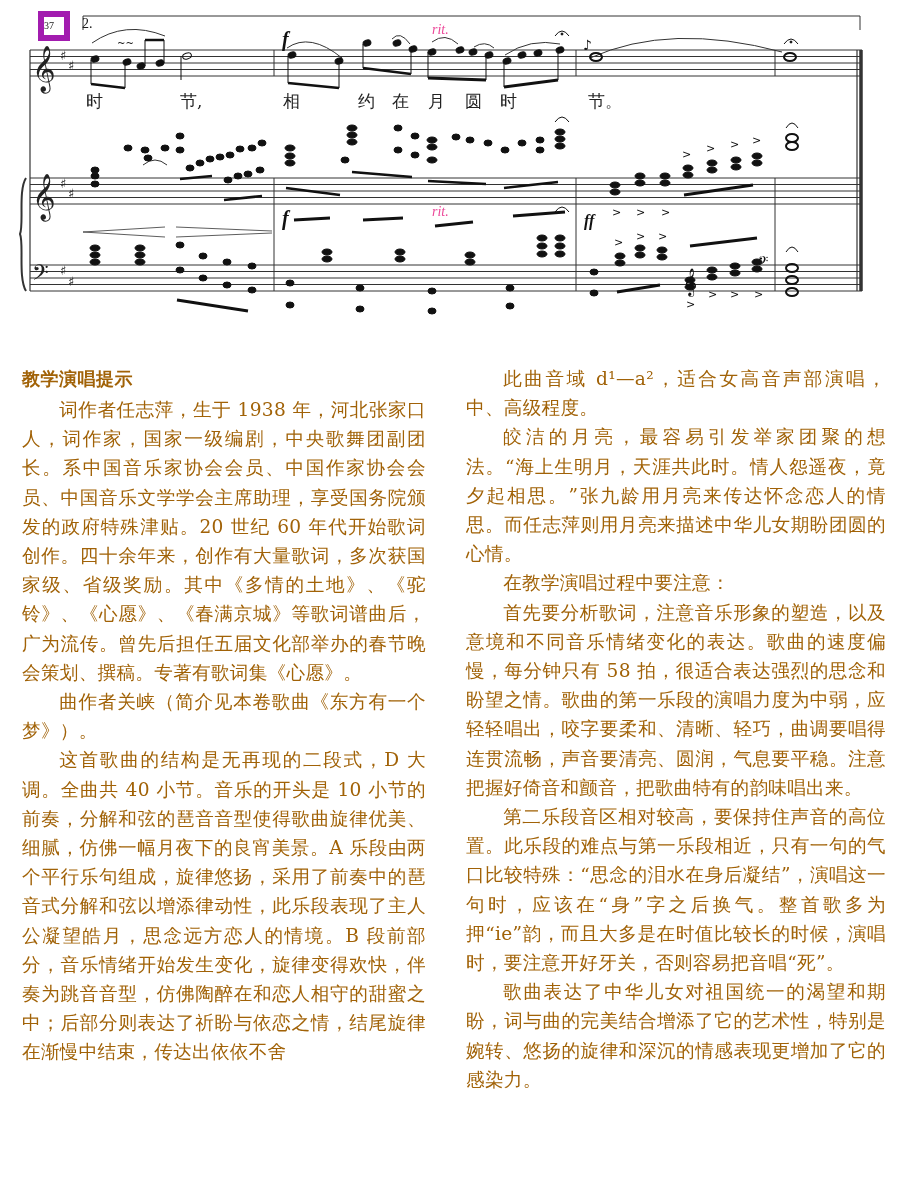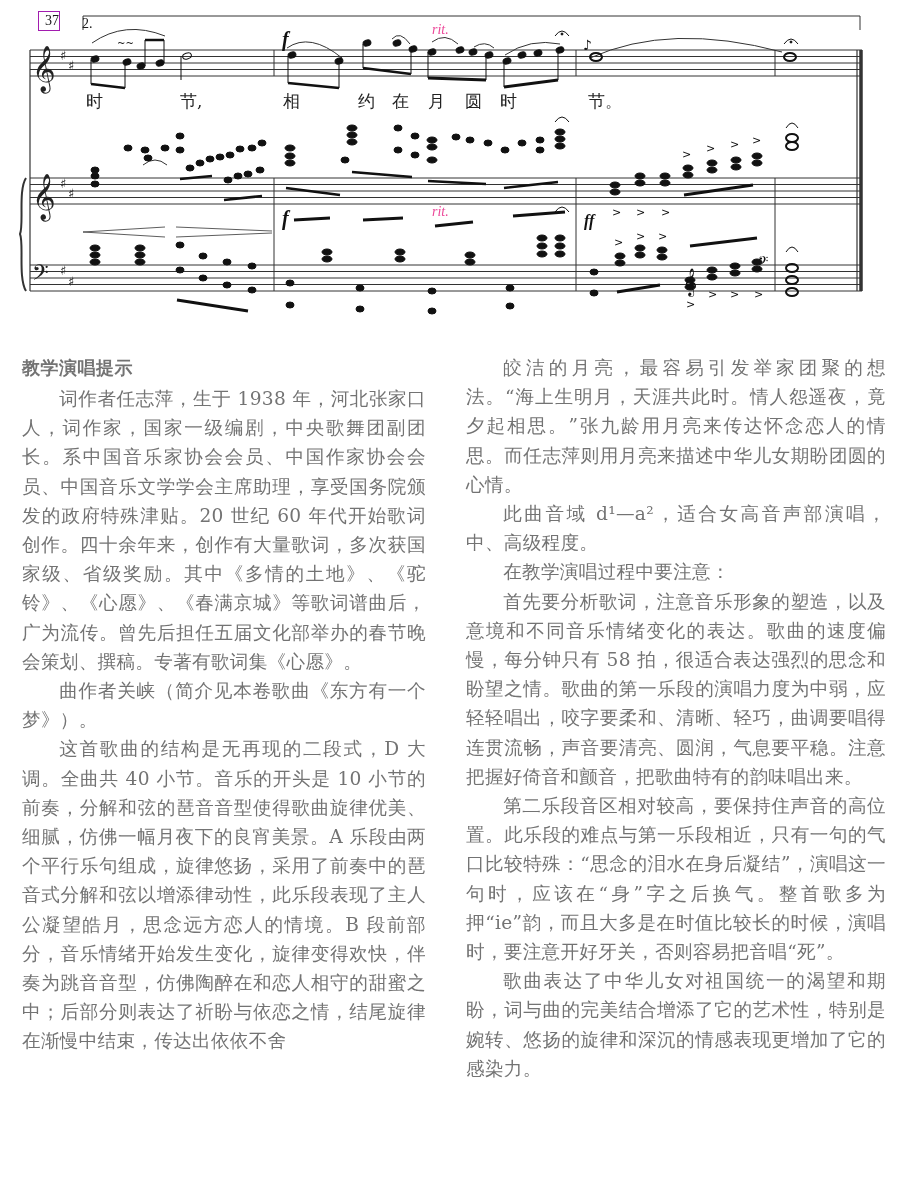--- a/index.html
+++ b/index.html
@@ -1,27 +1,27 @@
 <!DOCTYPE html>
 <html><head>
 <meta charset="utf-8">
 <style>
   html, body { margin: 0; padding: 0; background: #ffffff; }
   body { width: 900px; height: 1190px; position: relative; overflow: hidden;
          font-family: "DejaVu Serif", "Liberation Serif", serif; color: #1a1a1a; }
   .score { position: absolute; left: 0; top: 0; width: 900px; height: 330px; }
   .score svg { display: block; }
   .lyric { position: absolute; top: 90px; font-size: 17px; font-family: "DejaVu Serif", serif; color: #222; }
-  .measure-num { position: absolute; left: 38px; top: 11px; width: 20px; height: 18px; border: 1px solid #a21caf;
-                 font-size: 14px; line-height: 18px; text-align: right; font-family: "Liberation Serif", serif; }
+  .measure-num { position: absolute; left: 38px; top: 11px; width: 20px; height: 18px; border: 6px solid #a21caf;
+                 font-size: 10px; line-height: 18px; text-align: left; font-family: "Liberation Serif", serif; }
   .volta { position: absolute; left: 82px; top: 16px; font-size: 14px; font-family: "Liberation Serif", serif; }
   .dyn { position: absolute; font-family: "Liberation Serif", serif; font-style: italic; font-weight: bold; color: #111; }
   .rit { position: absolute; font-family: "Liberation Serif", serif; font-style: italic; font-size: 14px; color: #ec4899; }
 
-  .text-col { position: absolute; top: 353px; font-size: 18.6px; line-height: 29.2px; color: #737373;
+  .text-col { position: absolute; top: 364px; font-size: 18.6px; line-height: 29.2px; color: #a16207;
               text-align: justify; letter-spacing: 0.3px; }
   .left-col { left: 22px; width: 404px; }
   .right-col { left: 466px; width: 420px; }
   .heading { font-family: "DejaVu Sans", "Liberation Sans", sans-serif; font-weight: bold; font-size: 18px;
              margin: 0 0 2px 0; line-height: 29px; letter-spacing: 0.5px; }
   .para { margin: 0; text-indent: 2em; }
 </style>
 </head>
 <body>
 
@@ -322,19 +322,19 @@
 </div>
 
 <div class="text-col left-col">
   <h2 class="heading">教学演唱提示</h2>
   <p class="para">词作者任志萍，生于 1938 年，河北张家口人，词作家，国家一级编剧，中央歌舞团副团长。系中国音乐家协会会员、中国作家协会会员、中国音乐文学学会主席助理，享受国务院颁发的政府特殊津贴。20 世纪 60 年代开始歌词创作。四十余年来，创作有大量歌词，多次获国家级、省级奖励。其中《多情的土地》、《驼铃》、《心愿》、《春满京城》等歌词谱曲后，广为流传。曾先后担任五届文化部举办的春节晚会策划、撰稿。专著有歌词集《心愿》。</p>
   <p class="para">曲作者关峡（简介见本卷歌曲《东方有一个梦》）。</p>
   <p class="para">这首歌曲的结构是无再现的二段式，D 大调。全曲共 40 小节。音乐的开头是 10 小节的前奏，分解和弦的琶音音型使得歌曲旋律优美、细腻，仿佛一幅月夜下的良宵美景。A 乐段由两个平行乐句组成，旋律悠扬，采用了前奏中的琶音式分解和弦以增添律动性，此乐段表现了主人公凝望皓月，思念远方恋人的情境。B 段前部分，音乐情绪开始发生变化，旋律变得欢快，伴奏为跳音音型，仿佛陶醉在和恋人相守的甜蜜之中；后部分则表达了祈盼与依恋之情，结尾旋律在渐慢中结束，传达出依依不舍</p>
 </div>
 
 <div class="text-col right-col">
+  <p class="para">此曲音域 d¹—a²，适合女高音声部演唱，中、高级程度。</p>
   <p class="para">皎洁的月亮，最容易引发举家团聚的想法。“海上生明月，天涯共此时。情人怨遥夜，竟夕起相思。”张九龄用月亮来传达怀念恋人的情思。而任志萍则用月亮来描述中华儿女期盼团圆的心情。</p>
-  <p class="para">此曲音域 d¹—a²，适合女高音声部演唱，中、高级程度。</p>
   <p class="para">在教学演唱过程中要注意：</p>
   <p class="para">首先要分析歌词，注意音乐形象的塑造，以及意境和不同音乐情绪变化的表达。歌曲的速度偏慢，每分钟只有 58 拍，很适合表达强烈的思念和盼望之情。歌曲的第一乐段的演唱力度为中弱，应轻轻唱出，咬字要柔和、清晰、轻巧，曲调要唱得连贯流畅，声音要清亮、圆润，气息要平稳。注意把握好倚音和颤音，把歌曲特有的韵味唱出来。</p>
   <p class="para">第二乐段音区相对较高，要保持住声音的高位置。此乐段的难点与第一乐段相近，只有一句的气口比较特殊：“思念的泪水在身后凝结”，演唱这一句时，应该在“身”字之后换气。整首歌多为押“ie”韵，而且大多是在时值比较长的时候，演唱时，要注意开好牙关，否则容易把音唱“死”。</p>
   <p class="para">歌曲表达了中华儿女对祖国统一的渴望和期盼，词与曲的完美结合增添了它的艺术性，特别是婉转、悠扬的旋律和深沉的情感表现更增加了它的感染力。</p>
 </div>
 
 </body></html>

